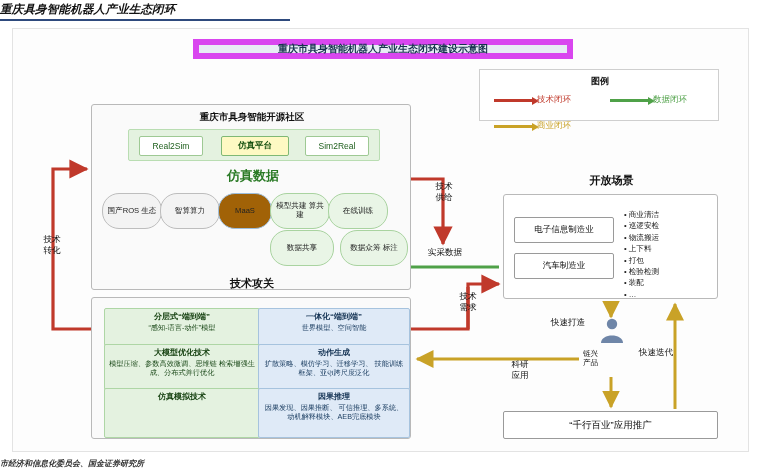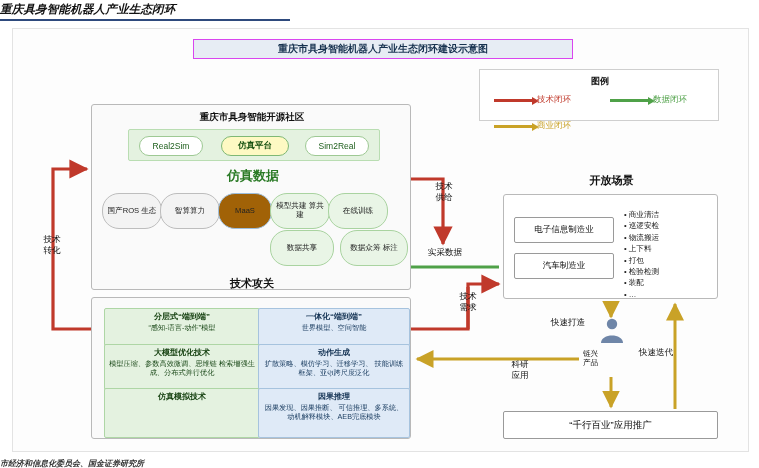--- a/index.html
+++ b/index.html
@@ -27,21 +27,21 @@
     font-style:italic;font-weight:bold;
   }
   #canvas{
     position:absolute;left:12px;top:28px;width:735px;height:422px;
     background:#fdfdfd;border:1px solid #e3e3e3;
   }
   .abs{position:absolute;box-sizing:border-box;}
   
   #diagram-title{
     left:180px;top:10px;width:380px;height:20px;
-    background:#e7edf4;border:1px solid #d946ef;
+    background:#e7edf4;border:6px solid #d946ef;
     display:flex;align-items:center;justify-content:center;
     font-size:10px;font-weight:bold;color:#17324f;
   }
   
   #legend{
     left:466px;top:40px;width:240px;height:52px;
     background:#ffffff;border:1px solid #cfcfcf;
   }
   #legend-title{
     position:absolute;left:0;top:5px;width:240px;text-align:center;
@@ -62,21 +62,21 @@
   #community-title{
     position:absolute;left:0;top:6px;width:320px;text-align:center;
     font-size:9.5px;font-weight:bold;color:#111;
   }
   #sim-strip{
     position:absolute;left:36px;top:24px;width:250px;height:30px;
     background:#e4f2e0;border:1px solid #b9ddb2;border-radius:2px;
   }
   .simbtn{
     position:absolute;top:6px;height:18px;
-    background:#ffffff;border:1px solid #9ec994;border-radius:10px;
+    background:#ffffff;border:1px solid #9ec994;border-radius:2px;
     font-size:8.5px;color:#1d5e1b;display:flex;align-items:center;justify-content:center;
   }
   #sim-r2s{left:10px;width:62px;}
   #sim-core{left:92px;width:66px;background:#fef9c3;border-color:#7fb875;font-weight:bold;color:#15500f;}
   #sim-s2r{left:176px;width:62px;}
   #sim-label{
     position:absolute;left:96px;top:62px;width:130px;text-align:center;
     font-size:13px;color:#2a7a25;font-weight:bold;
   }
   .cloud{

